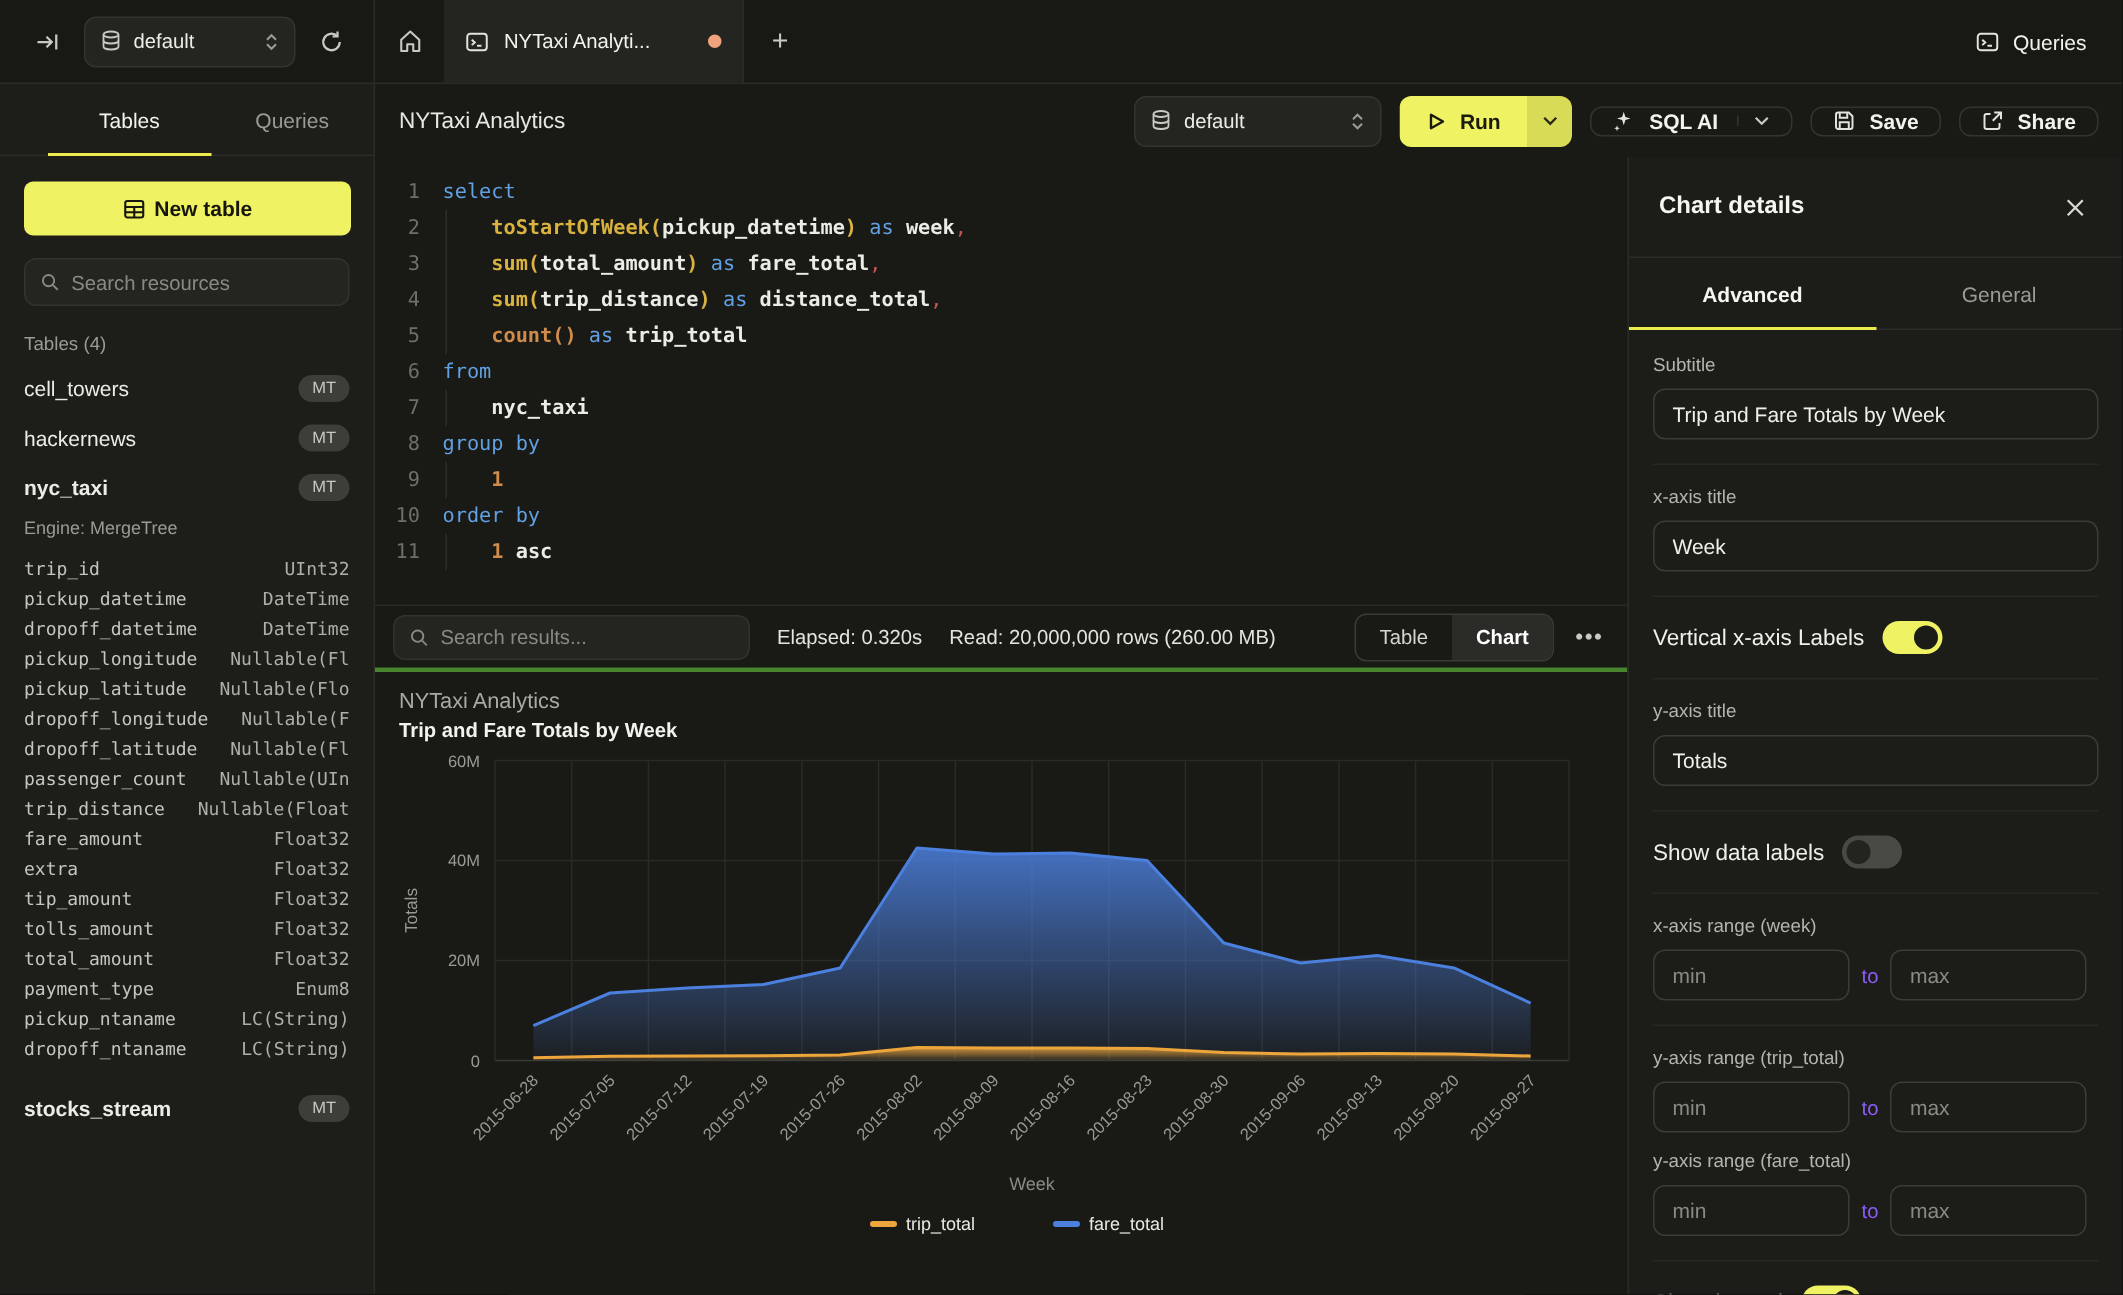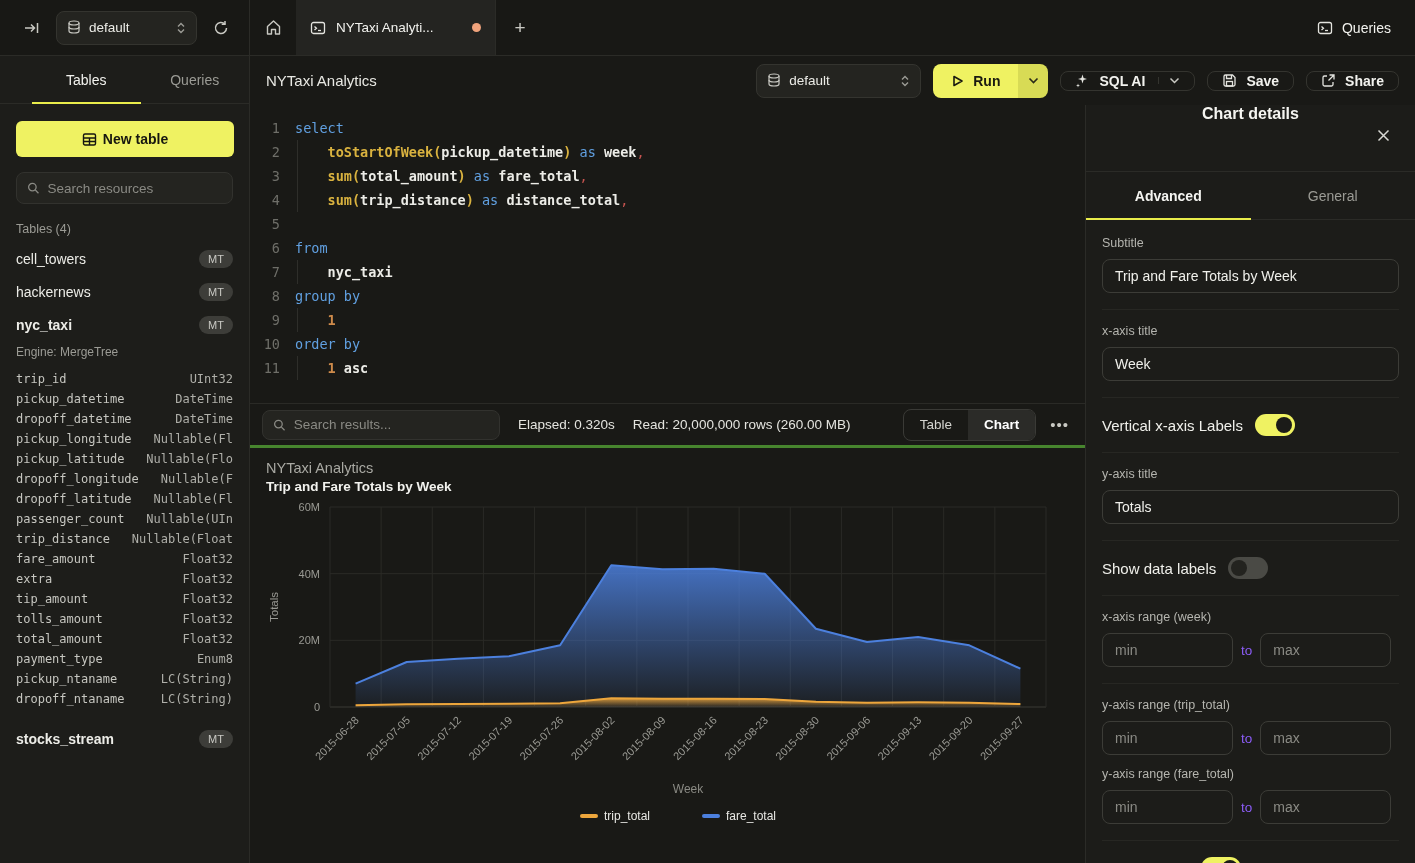--- a/index.html
+++ b/index.html
@@ -84,21 +84,21 @@
   .green-line { position:absolute; left:0; top:340px; width:835px; height:3px; background:#47852E; }
 
   
   .chart-section { position:absolute; left:0; top:343px; width:835px; height:415px; }
   .chart-title { margin:12px 0 0 16px; font-size:14.5px; color:#A9A9A3; }
   .chart-subtitle { margin:3px 0 0 16px; font-size:13.5px; font-weight:700; color:#F2F2EE; }
   .chart-svg { display:block; margin-left:4px; margin-top:4px; }
 
   
   .panel { position:absolute; left:1085px; top:105px; width:330px; height:758px; background:#1C1C19; border-left:1px solid #2B2B27; }
-  .panel-head { height:67px; display:flex; align-items:center; padding:0 20px; border-bottom:1px solid #2B2B27;flex-direction:column; }
+  .panel-head { height:67px; display:flex; align-items:center; padding:0 20px; border-bottom:1px solid #2B2B27; }
   .panel-title { font-size:16px; font-weight:700; color:#F5F5F1; }
   .panel-close { margin-left:auto; color:#D9D9D4; cursor:pointer; font-size:16px; width:24px; height:24px; display:flex; align-items:center; justify-content:center; }
   .panel-tabs { display:flex; height:48px; border-bottom:1px solid #2B2B27; }
   .panel-tab { width:50%; display:flex; align-items:center; justify-content:center; font-size:14px; color:#9B9B95; cursor:pointer; position:relative; }
   .panel-tab.active { color:#F5F5F1; font-weight:700; }
   .panel-tab.active::after { content:""; position:absolute; left:0; right:0; bottom:-1px; height:2px; background:#E9EC4B; }
   .panel-body { padding:2px 16px 0 16px; }
   .pgroup { padding:14px 0 16px 0; border-bottom:1px solid #272723; }
   .pgroup.noline { border-bottom:none; padding-bottom:6px; }
   .plabel { font-size:12.5px; color:#B5B5AF; margin-bottom:9px; }
@@ -360,20 +360,21 @@
         <div class="code-line">
           <span class="gutter">3</span>
           <span class="codetxt ind"><span class="tk-pl">    </span><span class="tk-fn">sum(</span><span class="tk-id">total_amount</span><span class="tk-fn">)</span><span class="tk-pl"> </span><span class="tk-kw">as</span><span class="tk-pl"> </span><span class="tk-id">fare_total</span><span class="tk-red">,</span></span>
         </div>
         <div class="code-line">
           <span class="gutter">4</span>
           <span class="codetxt ind"><span class="tk-pl">    </span><span class="tk-fn">sum(</span><span class="tk-id">trip_distance</span><span class="tk-fn">)</span><span class="tk-pl"> </span><span class="tk-kw">as</span><span class="tk-pl"> </span><span class="tk-id">distance_total</span><span class="tk-red">,</span></span>
         </div>
         <div class="code-line">
           <span class="gutter">5</span>
+          <span class="codetxt ind"><span class="tk-pl">    </span><span class="tk-num">count()</span><span class="tk-pl"> </span><span class="tk-kw">as</span><span class="tk-pl"> </span><span class="tk-id">trip_total</span></span>
         </div>
         <div class="code-line">
           <span class="gutter">6</span>
           <span class="codetxt"><span class="tk-kw">from</span></span>
         </div>
         <div class="code-line">
           <span class="gutter">7</span>
           <span class="codetxt ind"><span class="tk-pl">    </span><span class="tk-id">nyc_taxi</span></span>
         </div>
         <div class="code-line">

